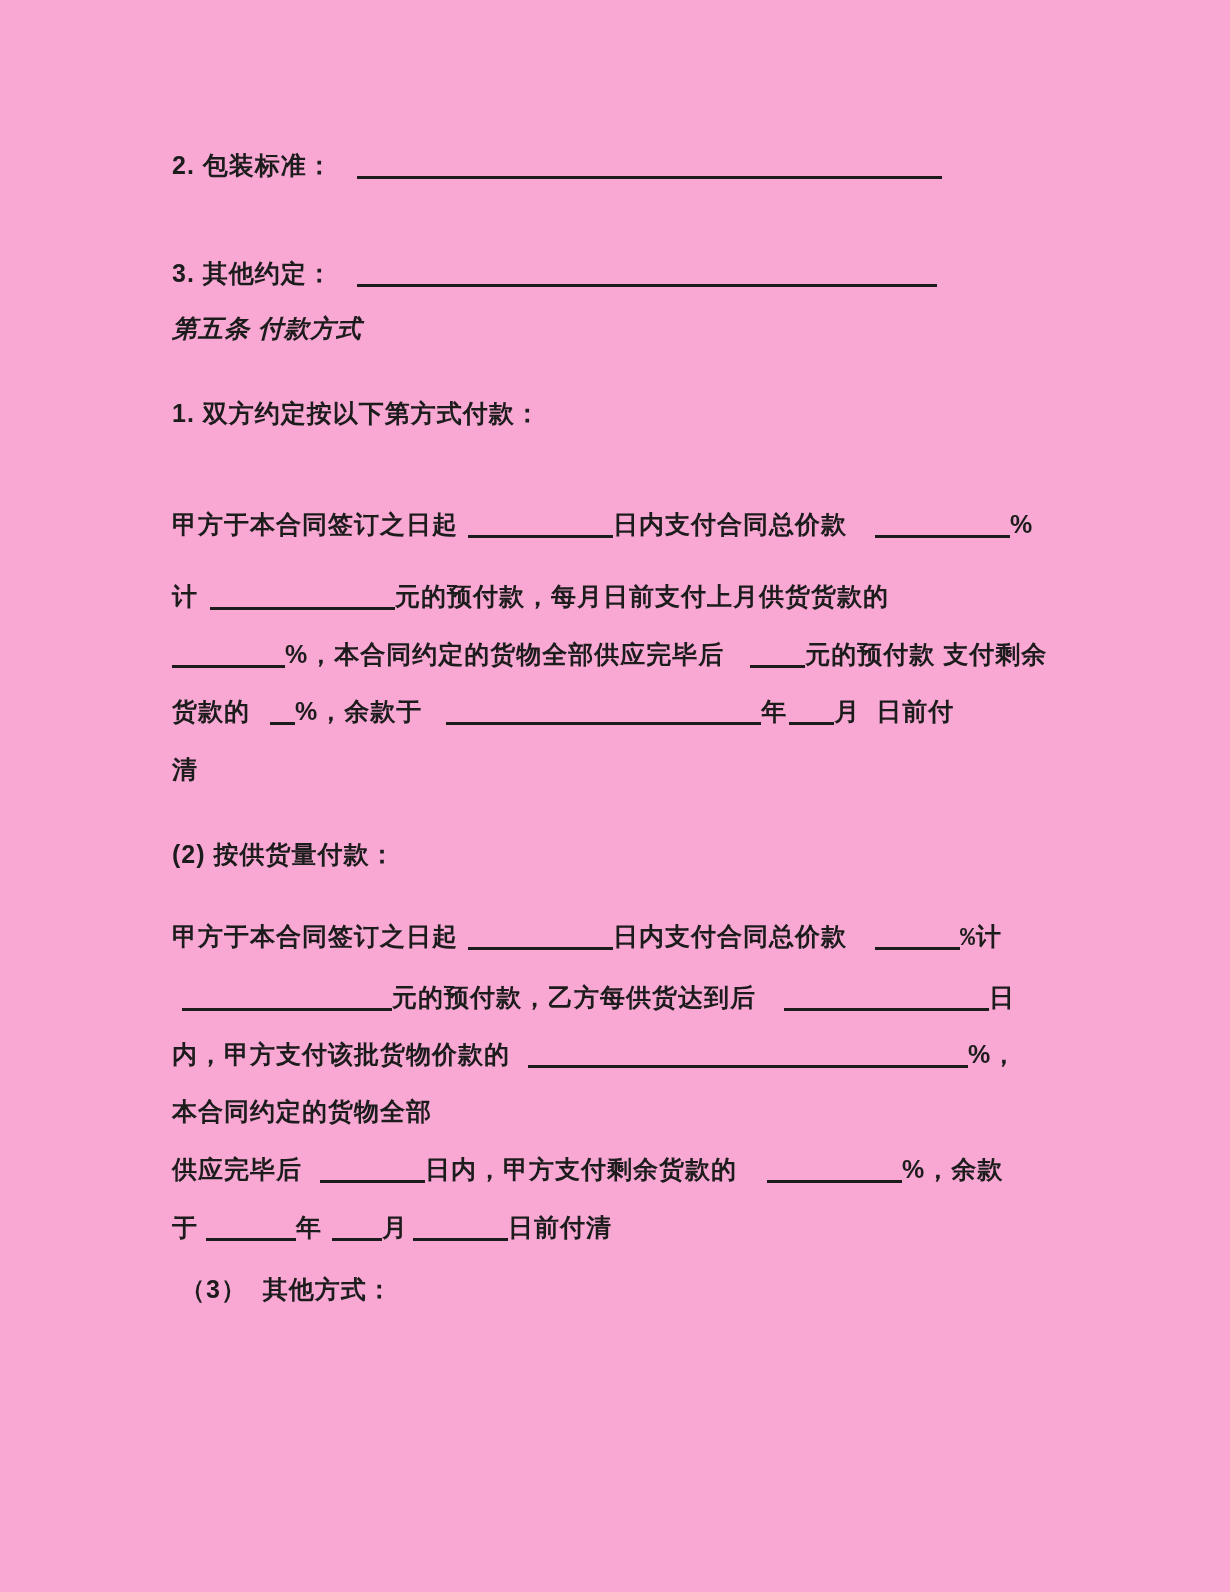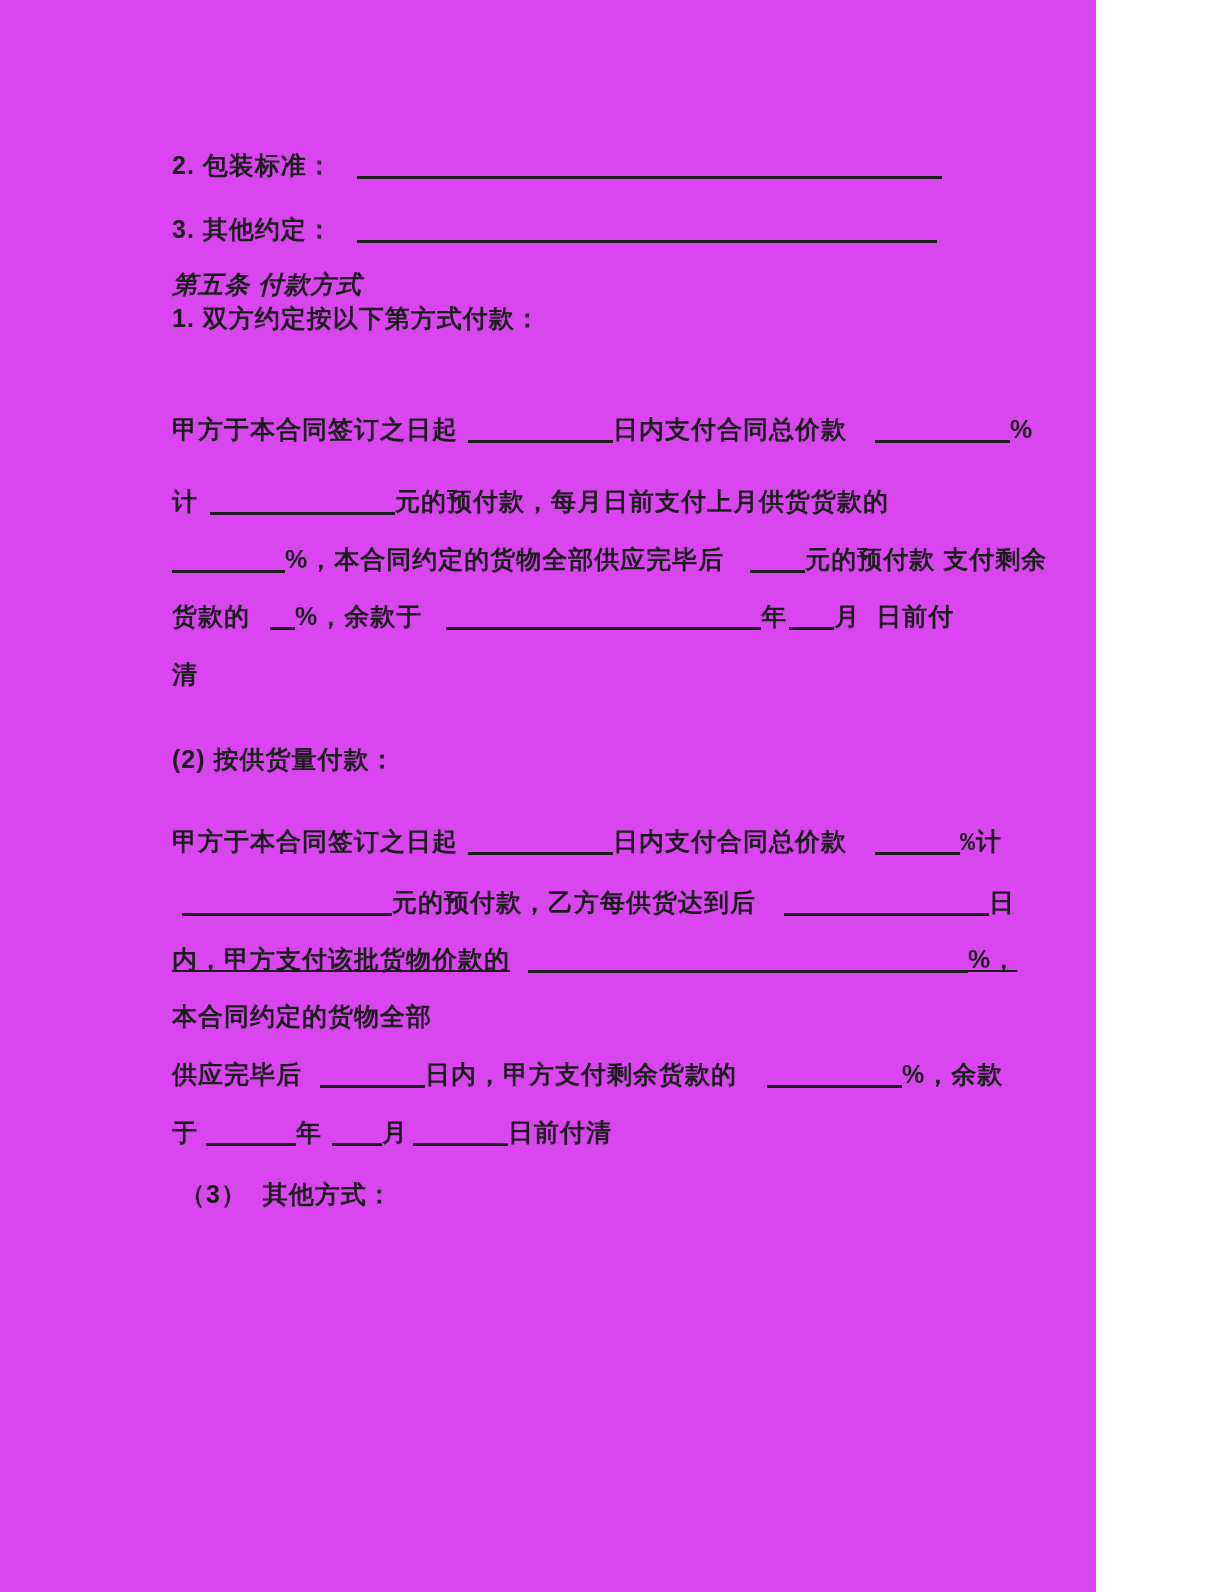--- a/index.html
+++ b/index.html
@@ -2,23 +2,23 @@
 <html><head>
 <meta charset="utf-8">
 <style>
   html, body {
     margin: 0;
     padding: 0;
     background: #ffffff;
   }
   .page {
     position: relative;
-    width: 1096px;
+    width: 1230px;
     height: 1592px;
-    background: #d946ef;
+    background: #f9a8d4;
     box-sizing: border-box;
     padding: 148px 190px 0 172px;
     font-family: "Liberation Sans", sans-serif;
     font-size: 25px;
     font-weight: 600;
     color: #1c1c1c;
     letter-spacing: 1px;
     overflow: hidden;
   }
   .doc-body {
@@ -40,30 +40,30 @@
     border-bottom: 3px solid #1c1c1c;
     vertical-align: -5px;
   }
 </style>
 </head>
 <body>
 
 <div class="page">
   <div class="doc-body">
       <p class="line"><span class="text-run">2. 包装标准：</span><span class="blank" style="width: 585px; margin-left: 24px; border-bottom-color: rgb(28, 28, 28);"></span></p>
-      <p class="line" style="margin-top: 30px; text-align: center;"><span class="text-run">3. 其他约定：</span><span class="blank" style="width: 580px; margin-left: 24px; border-bottom-color: rgb(28, 28, 28);"></span></p>
+      <p class="line" style="margin-top: 74px;"><span class="text-run">3. 其他约定：</span><span class="blank" style="width: 580px; margin-left: 24px; border-bottom-color: rgb(28, 28, 28);"></span></p>
       <p class="line" style="margin-top: 21px; font-style: italic;"><span class="text-run">第五条 付款方式</span></p>
-      <p class="line" style=""><span class="text-run">1. 双方约定按以下第方式付款：</span></p>
+      <p class="line" style="margin-top: 51px;"><span class="text-run">1. 双方约定按以下第方式付款：</span></p>
       <p class="line" style="margin-top: 77px;"><span class="text-run">甲方于本合同签订之日起</span><span class="blank" style="width: 145px; margin-left: 10px; border-bottom-color: rgb(28, 28, 28);"></span><span class="text-run">日内支付合同总价款</span><span class="blank" style="width: 135px; margin-left: 28px; border-bottom-color: rgb(28, 28, 28);"></span><span class="text-run">%</span></p>
       <p class="line" style="margin-top: 38px;"><span class="text-run">计</span><span class="blank" style="width: 185px; margin-left: 12px; border-bottom-color: rgb(28, 28, 28);"></span><span class="text-run">元的预付款，每月日前支付上月供货货款的</span></p>
       <p class="line" style="margin-top: 24px;"><span class="blank" style="width: 113px; border-bottom-color: rgb(28, 28, 28);"></span><span class="text-run">%，本合同约定的货物全部供应完毕后</span><span class="blank" style="width: 55px; margin-left: 26px; border-bottom-color: rgb(28, 28, 28);"></span><span class="text-run">元的预付款 支付剩余</span></p>
       <p class="line" style="margin-top: 23px;"><span class="text-run">货款的</span><span class="blank" style="width: 25px; margin-left: 20px; border-bottom-color: rgb(28, 28, 28);"></span><span class="text-run">%，余款于</span><span class="blank" style="width: 315px; margin-left: 24px; border-bottom-color: rgb(28, 28, 28);"></span><span class="text-run">年</span><span class="blank" style="width: 45px; margin-left: 2px; border-bottom-color: rgb(28, 28, 28);"></span><span class="text-run">月  日前付</span></p>
       <p class="line" style="margin-top: 24px;"><span class="text-run">清</span></p>
       <p class="line" style="margin-top: 51px;"><span class="text-run">(2) 按供货量付款：</span></p>
       <p class="line" style="margin-top: 51px; font-family: Liberation Mono, monospace;"><span class="text-run">甲方于本合同签订之日起</span><span class="blank" style="width: 145px; margin-left: 10px; border-bottom-color: rgb(28, 28, 28);"></span><span class="text-run">日内支付合同总价款</span><span class="blank" style="width: 85px; margin-left: 28px; border-bottom-color: rgb(28, 28, 28);"></span><span class="text-run">%计</span></p>
       <p class="line" style="margin-top: 24px; padding-left: 10px;"><span class="blank" style="width: 210px; border-bottom-color: rgb(28, 28, 28);"></span><span class="text-run">元的预付款，乙方每供货达到后</span><span class="blank" style="width: 205px; margin-left: 28px; border-bottom-color: rgb(28, 28, 28);"></span><span class="text-run">日</span></p>
-      <p class="line" style="margin-top: 23px; text-decoration: underline;"><span class="text-run">内，甲方支付该批货物价款的</span><span class="blank" style="width: 440px; margin-left: 18px; border-bottom-color: rgb(28, 28, 28);"></span><span class="text-run">%，</span></p>
+      <p class="line" style="margin-top: 23px;"><span class="text-run">内，甲方支付该批货物价款的</span><span class="blank" style="width: 440px; margin-left: 18px; border-bottom-color: rgb(28, 28, 28);"></span><span class="text-run">%，</span></p>
       <p class="line" style="margin-top: 23px;"><span class="text-run">本合同约定的货物全部</span></p>
       <p class="line" style="margin-top: 24px;"><span class="text-run">供应完毕后</span><span class="blank" style="width: 105px; margin-left: 18px; border-bottom-color: rgb(28, 28, 28);"></span><span class="text-run">日内，甲方支付剩余货款的</span><span class="blank" style="width: 135px; margin-left: 30px; border-bottom-color: rgb(28, 28, 28);"></span><span class="text-run">%，余款</span></p>
       <p class="line" style="margin-top: 24px;"><span class="text-run">于</span><span class="blank" style="width: 90px; margin-left: 8px; border-bottom-color: rgb(28, 28, 28);"></span><span class="text-run">年</span><span class="blank" style="width: 50px; margin-left: 10px; border-bottom-color: rgb(28, 28, 28);"></span><span class="text-run">月</span><span class="blank" style="width: 95px; margin-left: 5px; border-bottom-color: rgb(28, 28, 28);"></span><span class="text-run">日前付清</span></p>
       <p class="line" style="margin-top: 28px; padding-left: 8px;"><span class="text-run">（3）  其他方式：</span></p>
     </div>
 </div>
 
 </body></html>

